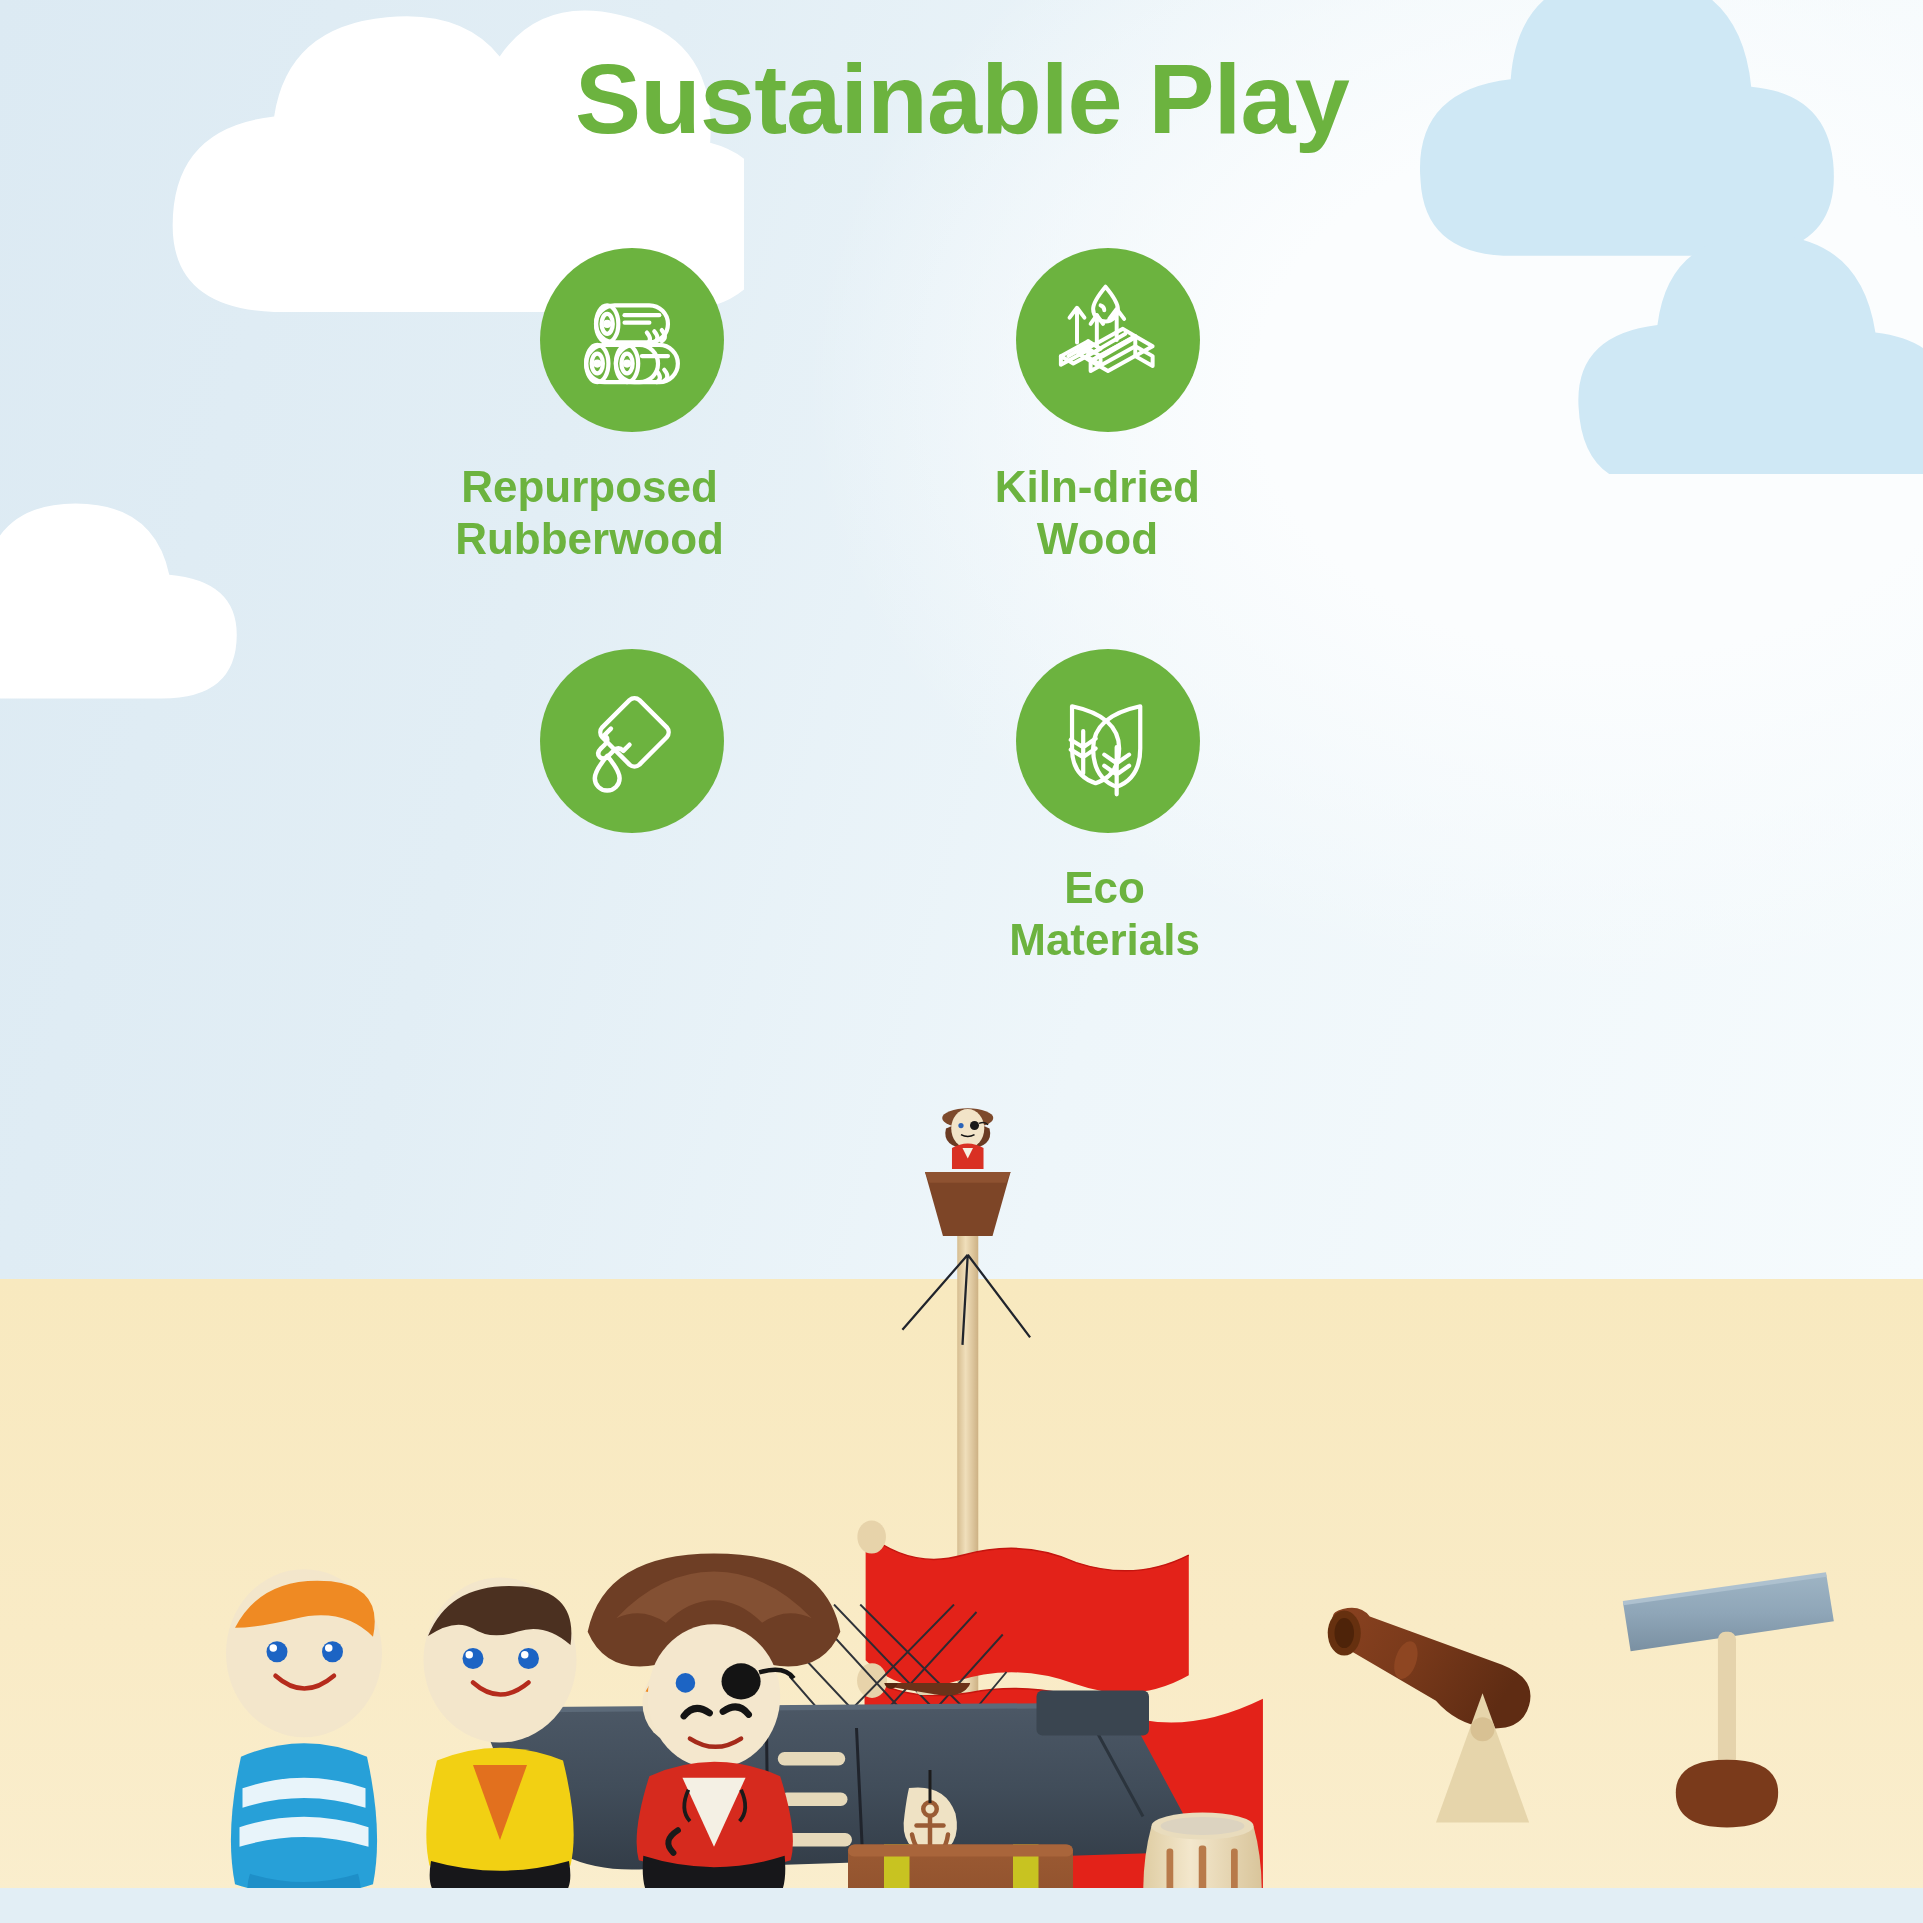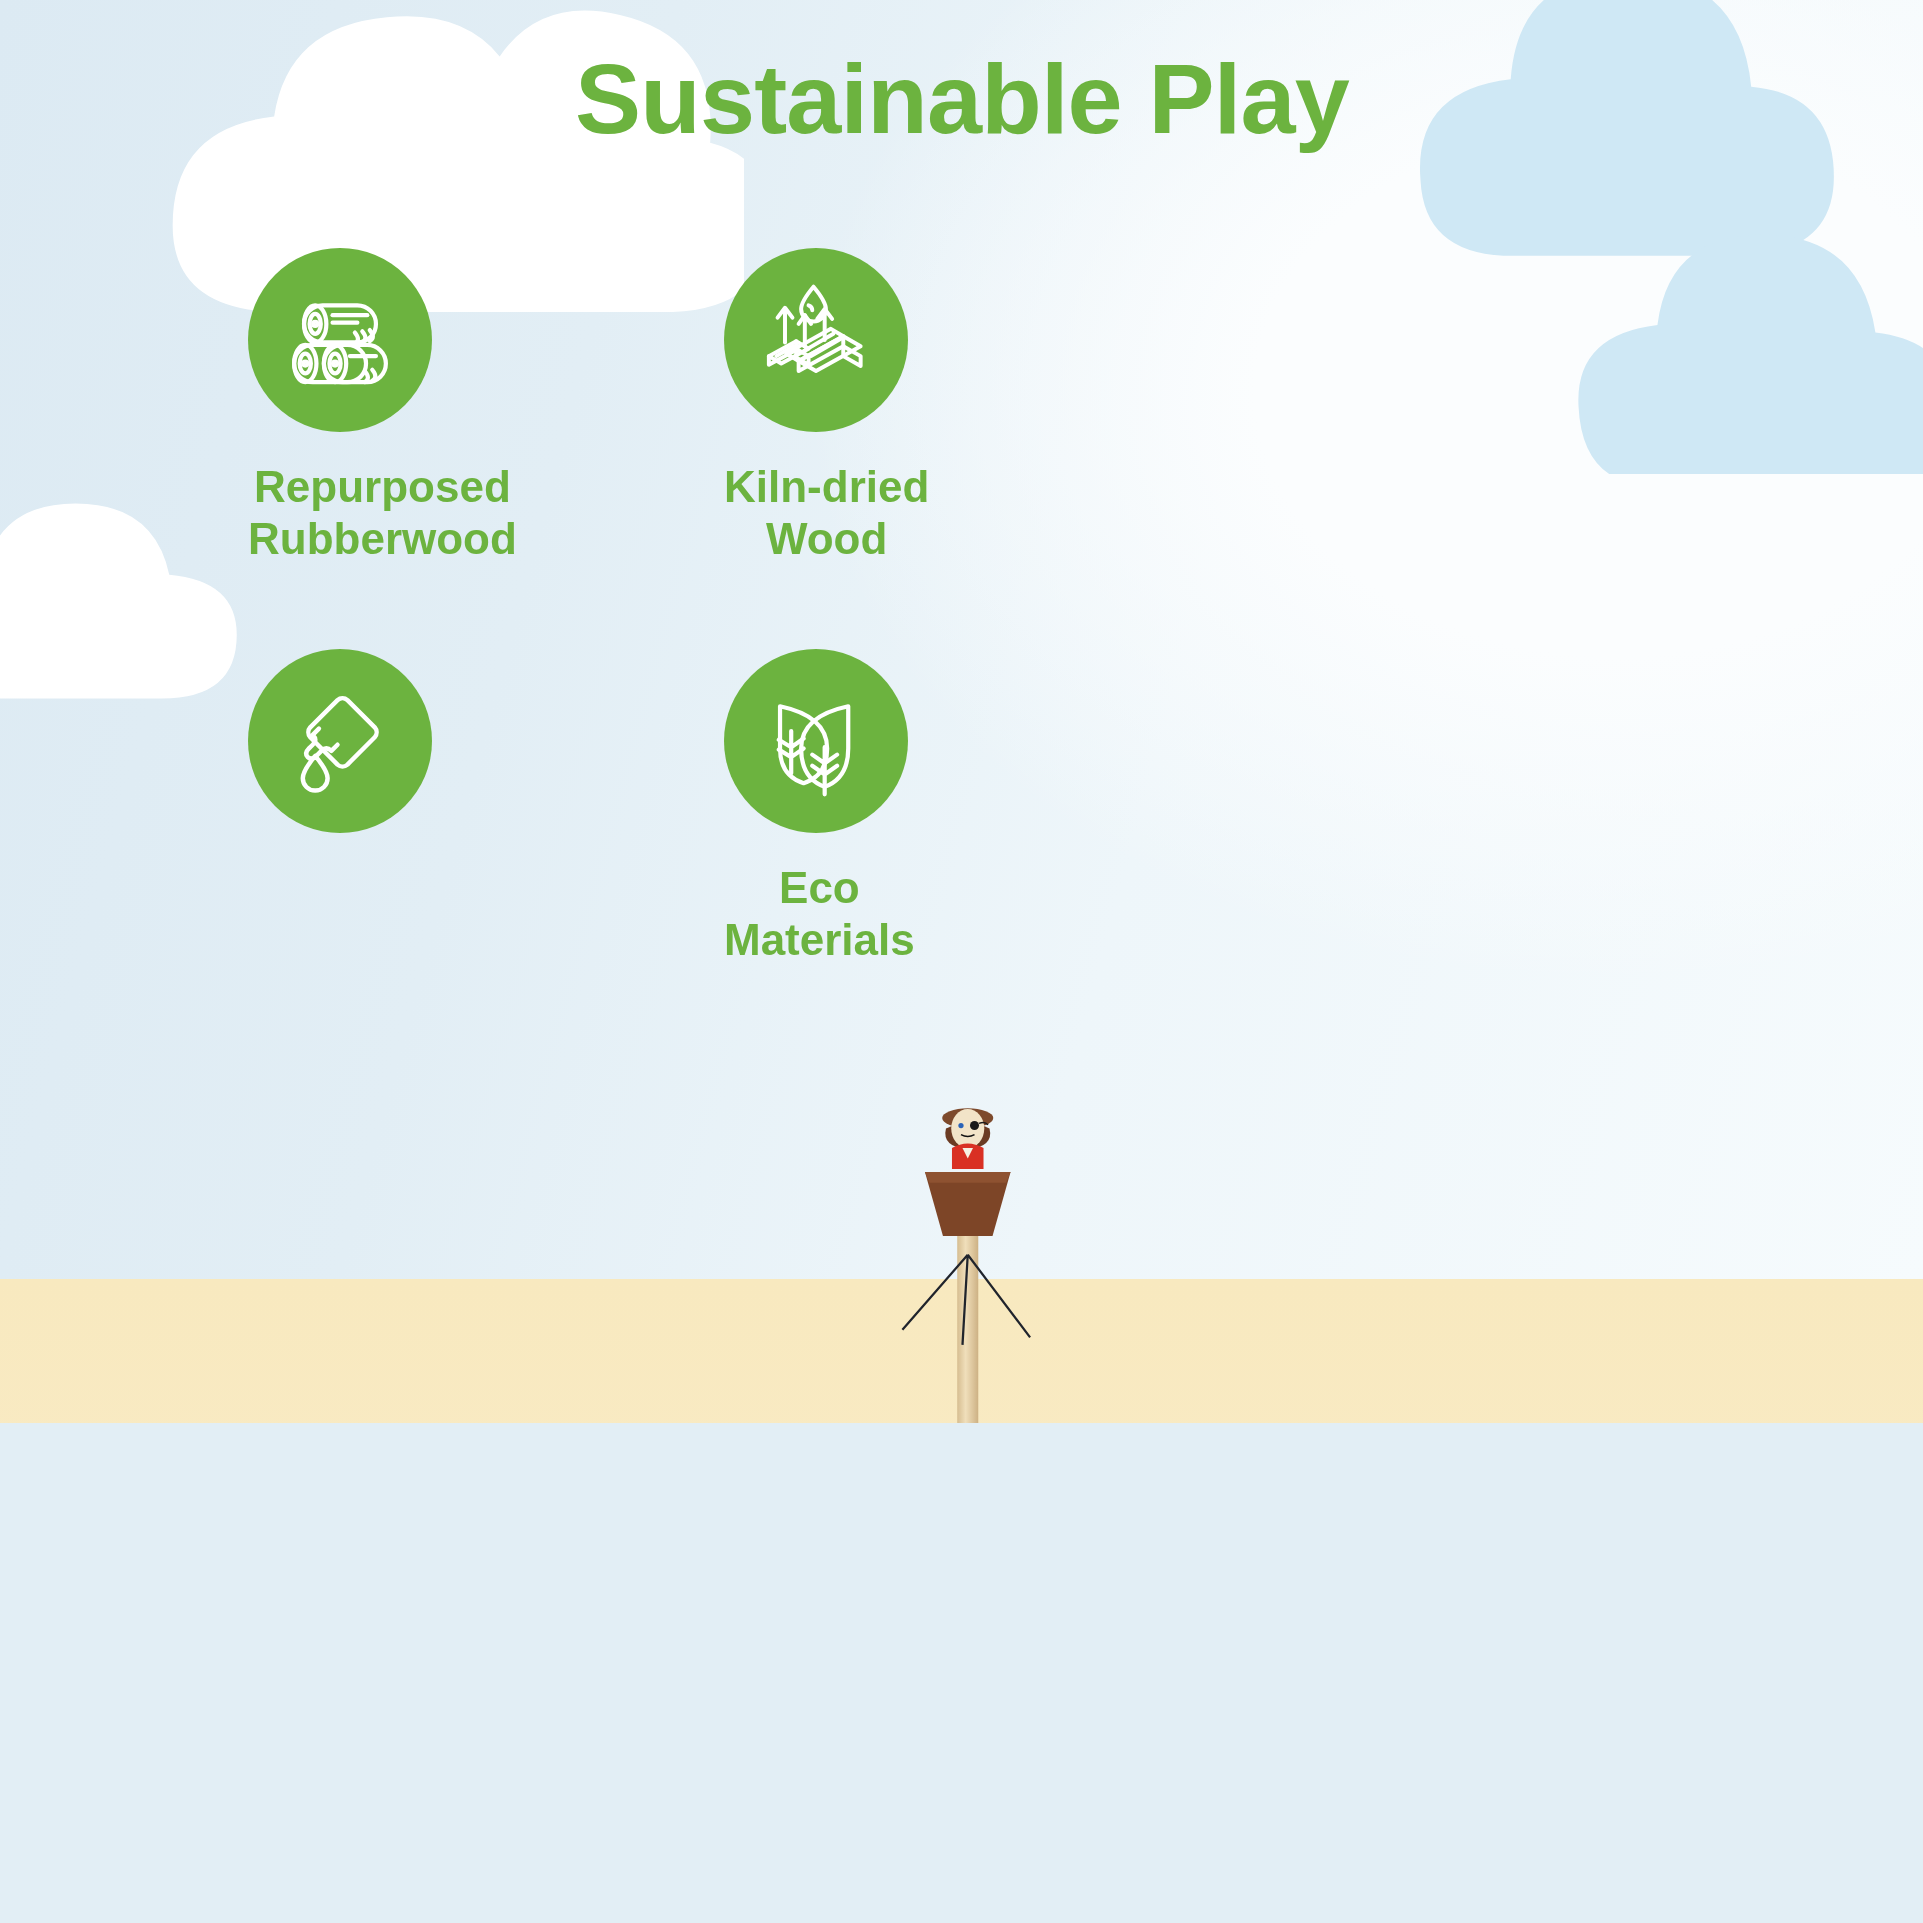--- a/index.html
+++ b/index.html
@@ -1,21 +1,21 @@
 <!DOCTYPE html>
 <html style="font-size:12px"><head>
 <meta charset="utf-8">
 <style>
   html,body{margin:0;padding:0;}
   body{
     width:1924px;height:1924px;overflow:hidden;
     font-family:"Liberation Sans","DejaVu Sans",sans-serif;
     background:#e2eef5;
   }
-  #stage{position:relative;width:1924px;height:1423px;overflow:hidden;}
+  #stage{position:relative;width:1924px;height:1888px;overflow:hidden;}
 
   
   .sky{
     position:absolute;left:0;top:0;width:1924px;height:1279px;
     background:
       radial-gradient(ellipse 1127px 827px at 1616px 391px, #fbfdfe 0%, #fbfdfe 32%, rgba(240,248,251,0) 72%),
       linear-gradient(105deg,#dceaf3 0%,#e2eef5 30%,#eef6fa 60%,#f6fbfd 100%);
   }
   .sand{
     position:absolute;left:0;top:1279px;width:1924px;height:645px;
@@ -28,21 +28,21 @@
   
   .title{
     position:absolute;top:45px;left:0;width:1924px;text-align:center;
     font-size:99px;font-weight:bold;color:#6cb33f;letter-spacing:-0.8px;
     line-height:1.1;
   }
 
   
   .grid{position:absolute;top:248px;left:248px;width:1428px;}
   .row{display:flex;width:100%;}
-  .cellwrap{width:476px;display:flex;flex-direction:column;align-items:flex-start;}
+  .cellwrap{width:476px;display:flex;flex-direction:column;align-items:flex-end;}
   .badge{
     width:184px;height:184px;border-radius:50%;background:#6cb33f;
     display:flex;align-items:center;justify-content:center;
   }
   .badge svg{width:124px;height:124px;display:block;}
   .flabel{
     margin-top:28.6px;text-align:center;color:#6cb33f;
     font-size:44px;font-weight:bold;line-height:1.18;white-space:pre-line;
   }
   .rowgap{height:85px;}

